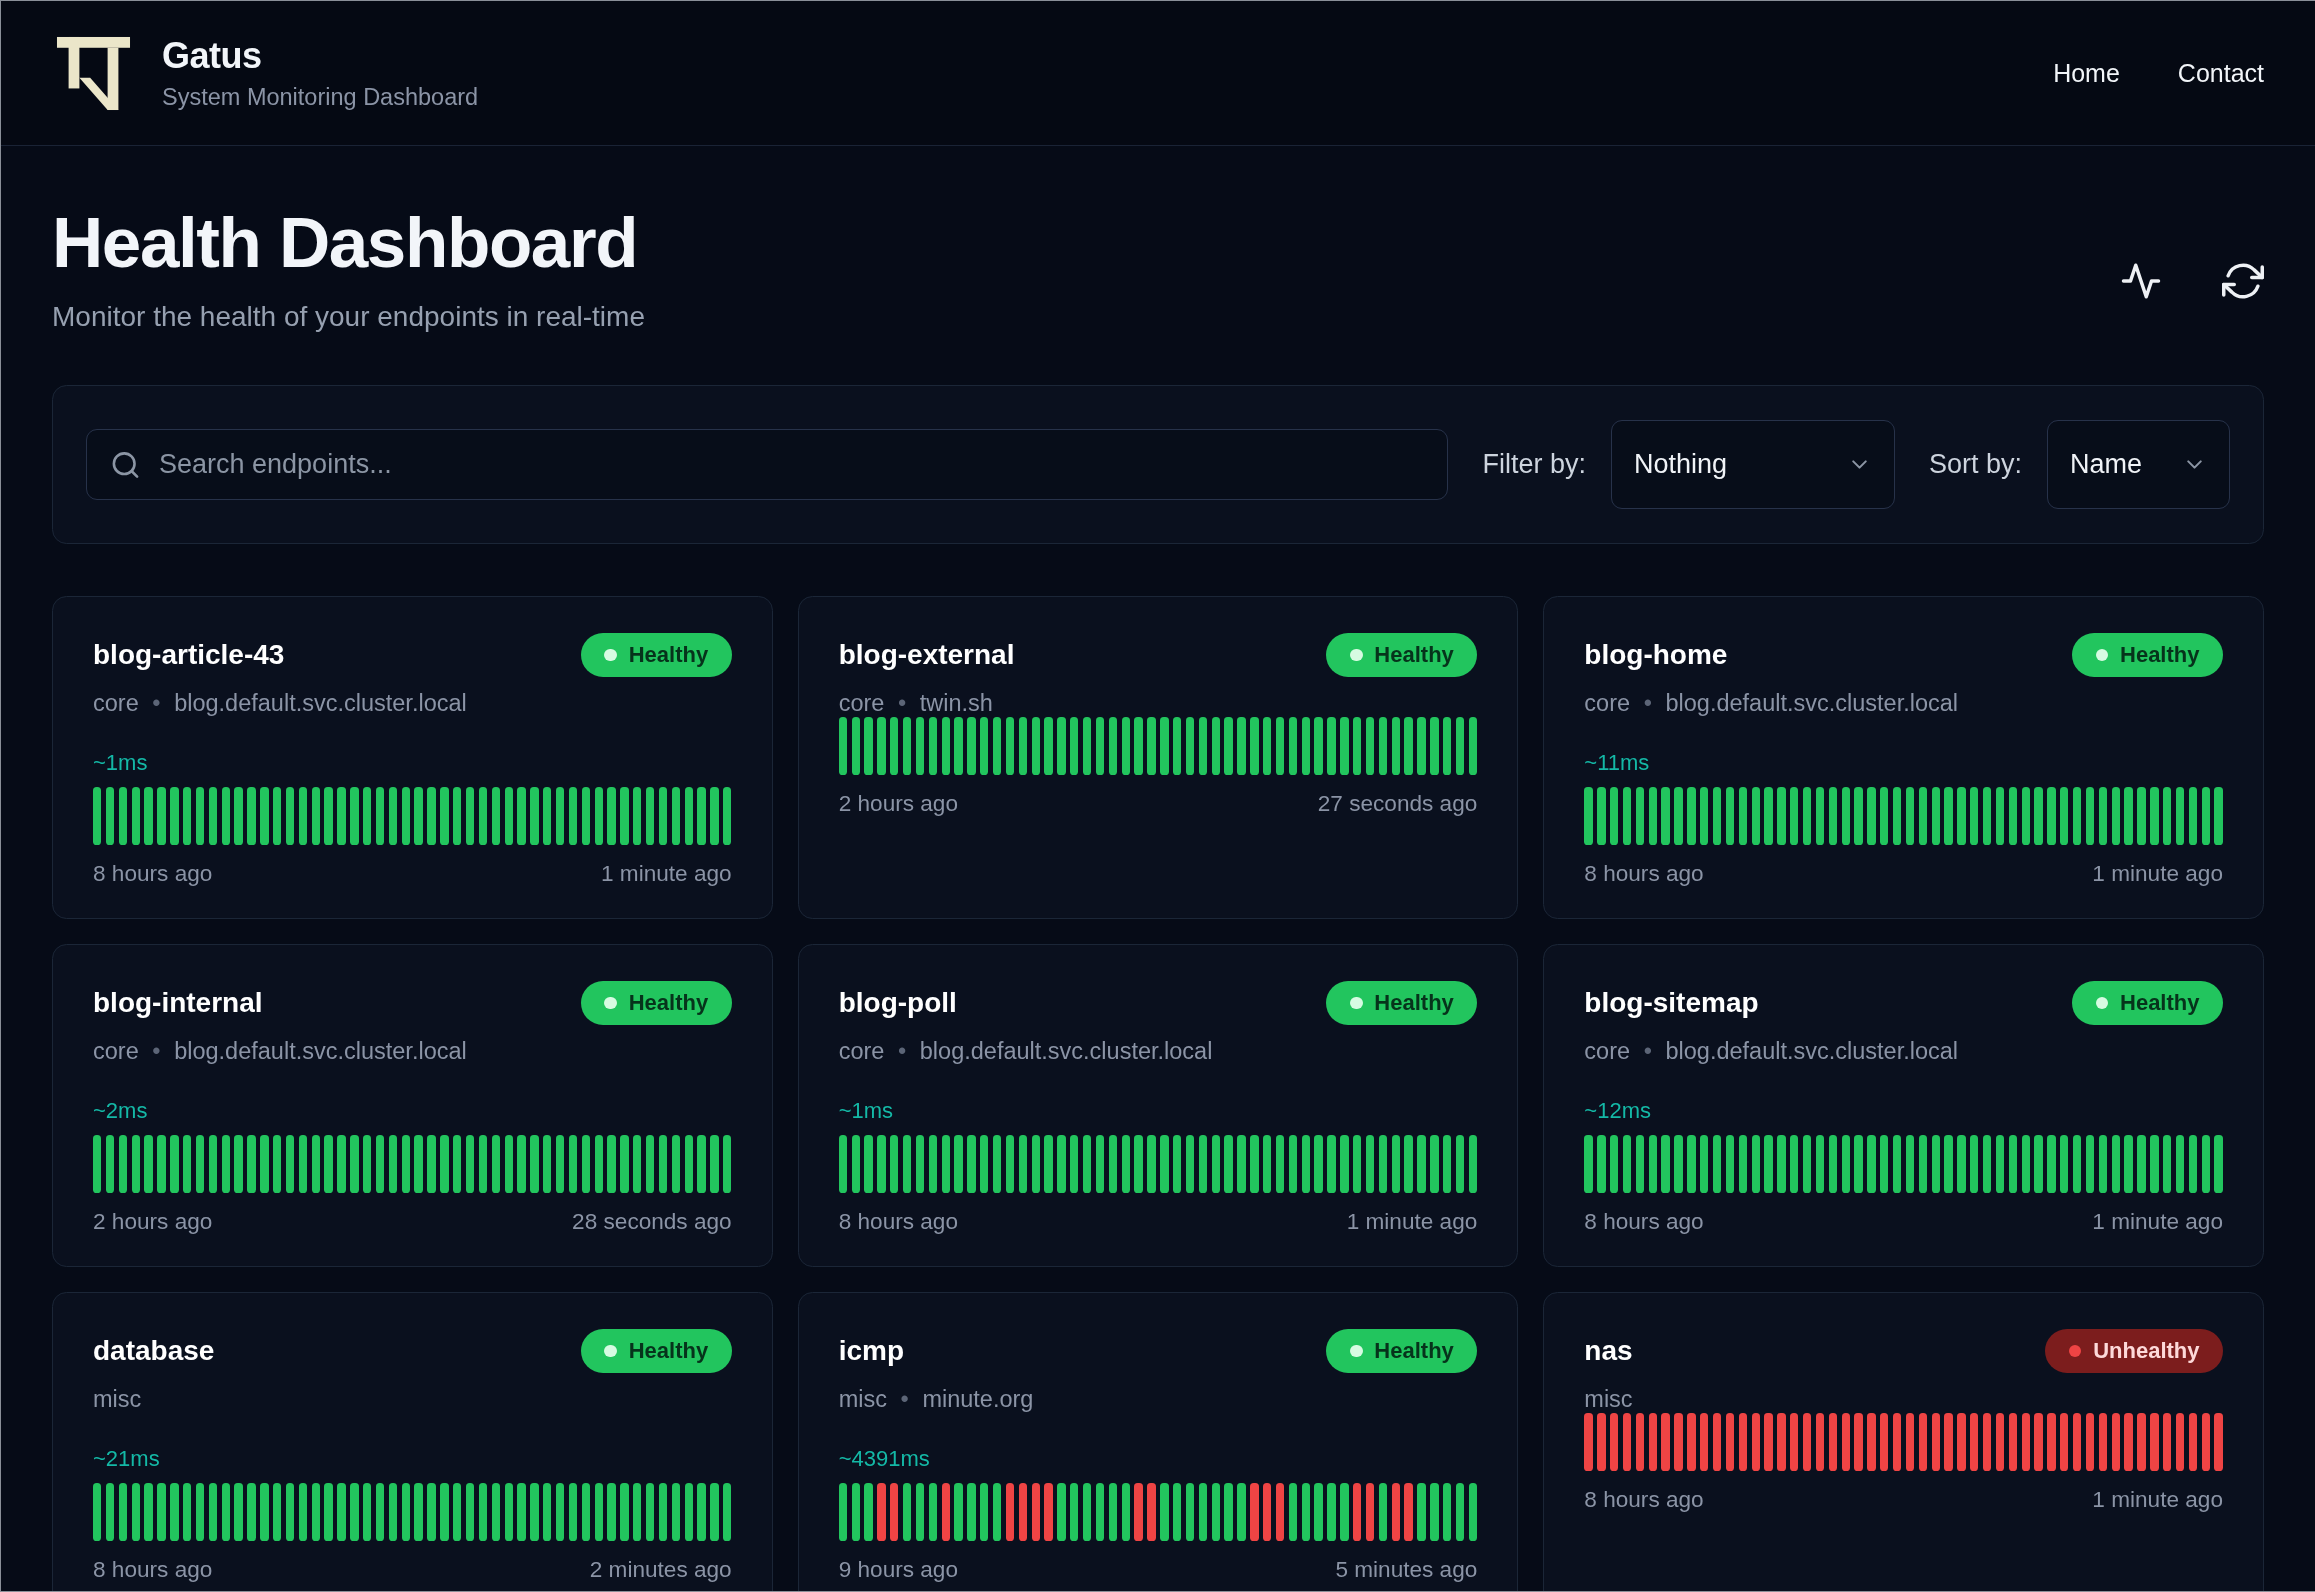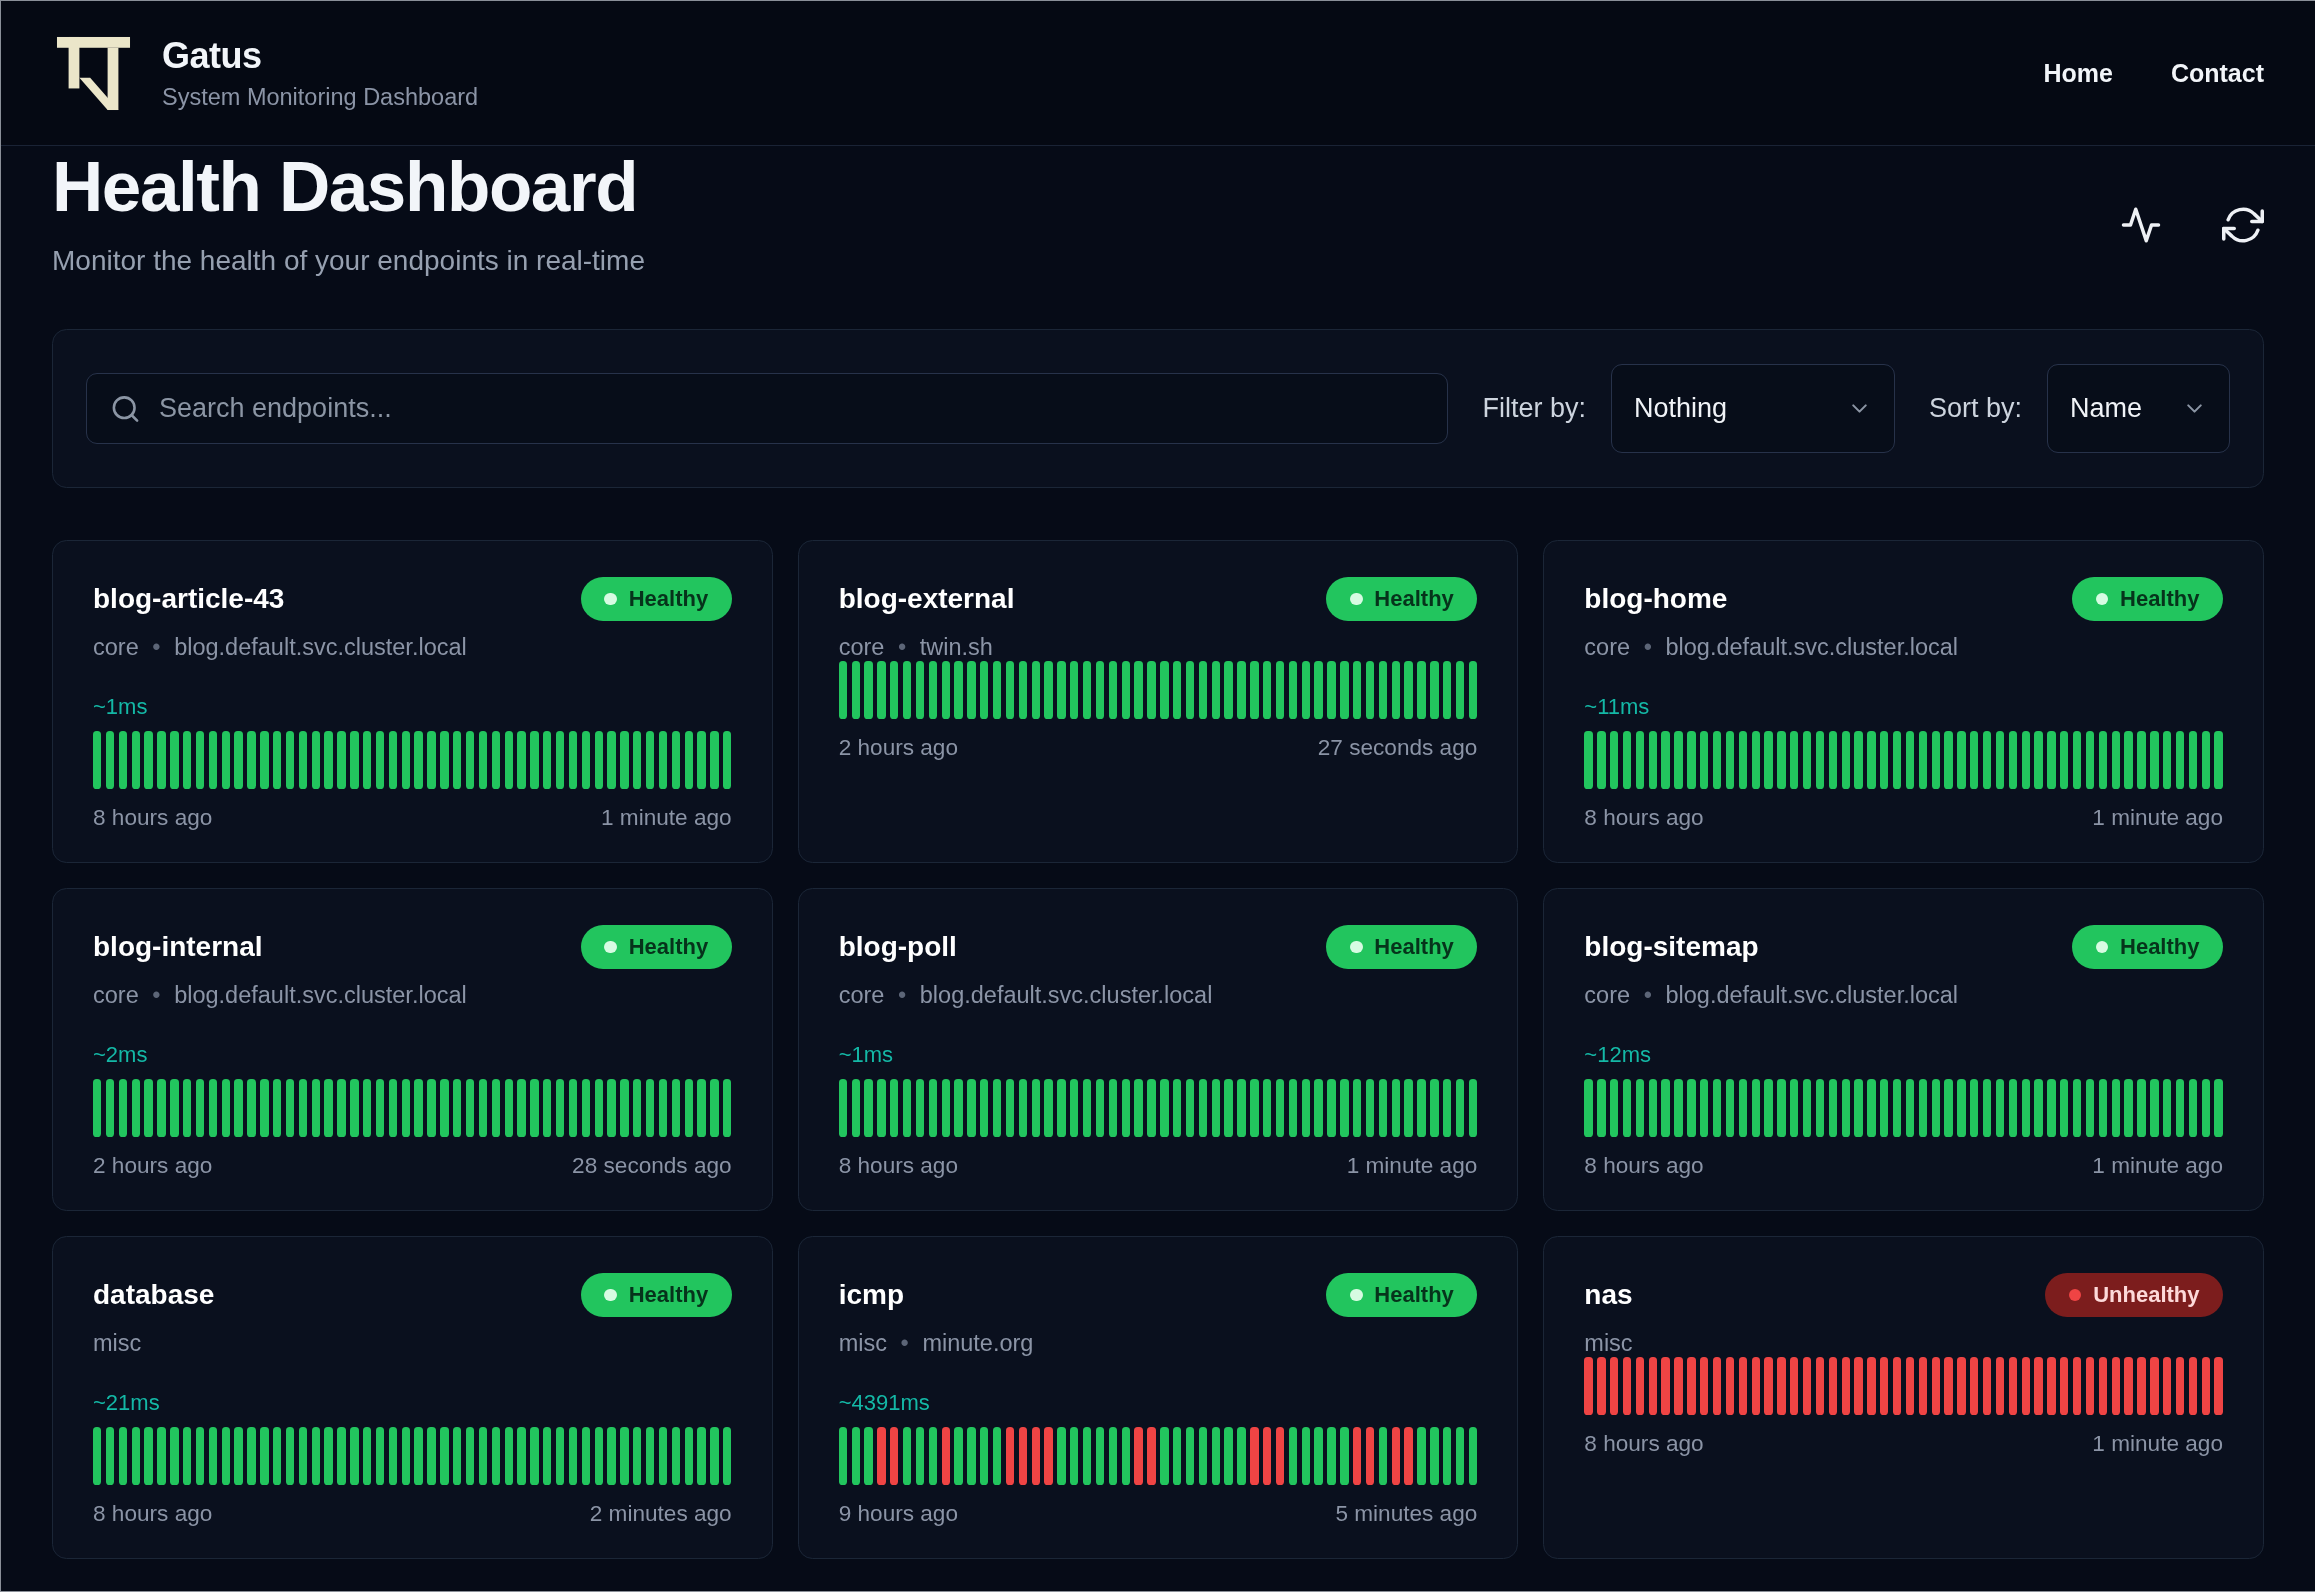--- a/index.html
+++ b/index.html
@@ -13,25 +13,25 @@
   
   header {
     height:145px; display:flex; align-items:center; justify-content:space-between;
     padding:0 51px; background:#050913; border-bottom:0.9px solid #1a2335;
   }
   .brand { display:flex; align-items:center; gap:27px; cursor:pointer; }
   .logo { width:83px; height:83px; display:block; color:var(--brand,#ebe6c9); }
   .brand-title { font-size:36px; font-weight:bold; letter-spacing:-0.5px; }
   .brand-subtitle { font-size:23.5px; color:#8b94a6; margin-top:7.2px; }
   nav { display:flex; gap:58px; }
-  .nav-link { font-size:25px; font-weight:bold; color:#f2f5f9; text-decoration:none; cursor:pointer; }
+  .nav-link { font-size:25px; font-weight:normal; color:#f2f5f9; text-decoration:none; cursor:pointer; }
 
   
   main { padding:0 51px; }
-  .page-head { display:flex; justify-content:space-between; align-items:center; }
+  .page-head { display:flex; justify-content:space-between; align-items:center; margin-top:56px; }
   h1 { font-size:71px; font-weight:bold; letter-spacing:-1.4px; }
   .page-subtitle { font-size:28px; color:#96a0b0; margin-top:18px; }
   .page-actions { display:flex; gap:60px; align-items:center; margin-top:27px; }
   .icon-btn { background:none; border:none; cursor:pointer; color:#eef1f5; padding:0; line-height:0; }
   .icon-btn svg { width:42px; height:42px; }
 
   
   .toolbar {
     margin-top:52px; background:#0a101e; border:0.9px solid #1b2637; border-radius:14.5px;
     padding:34px 33px; display:flex; align-items:center; gap:25px;

